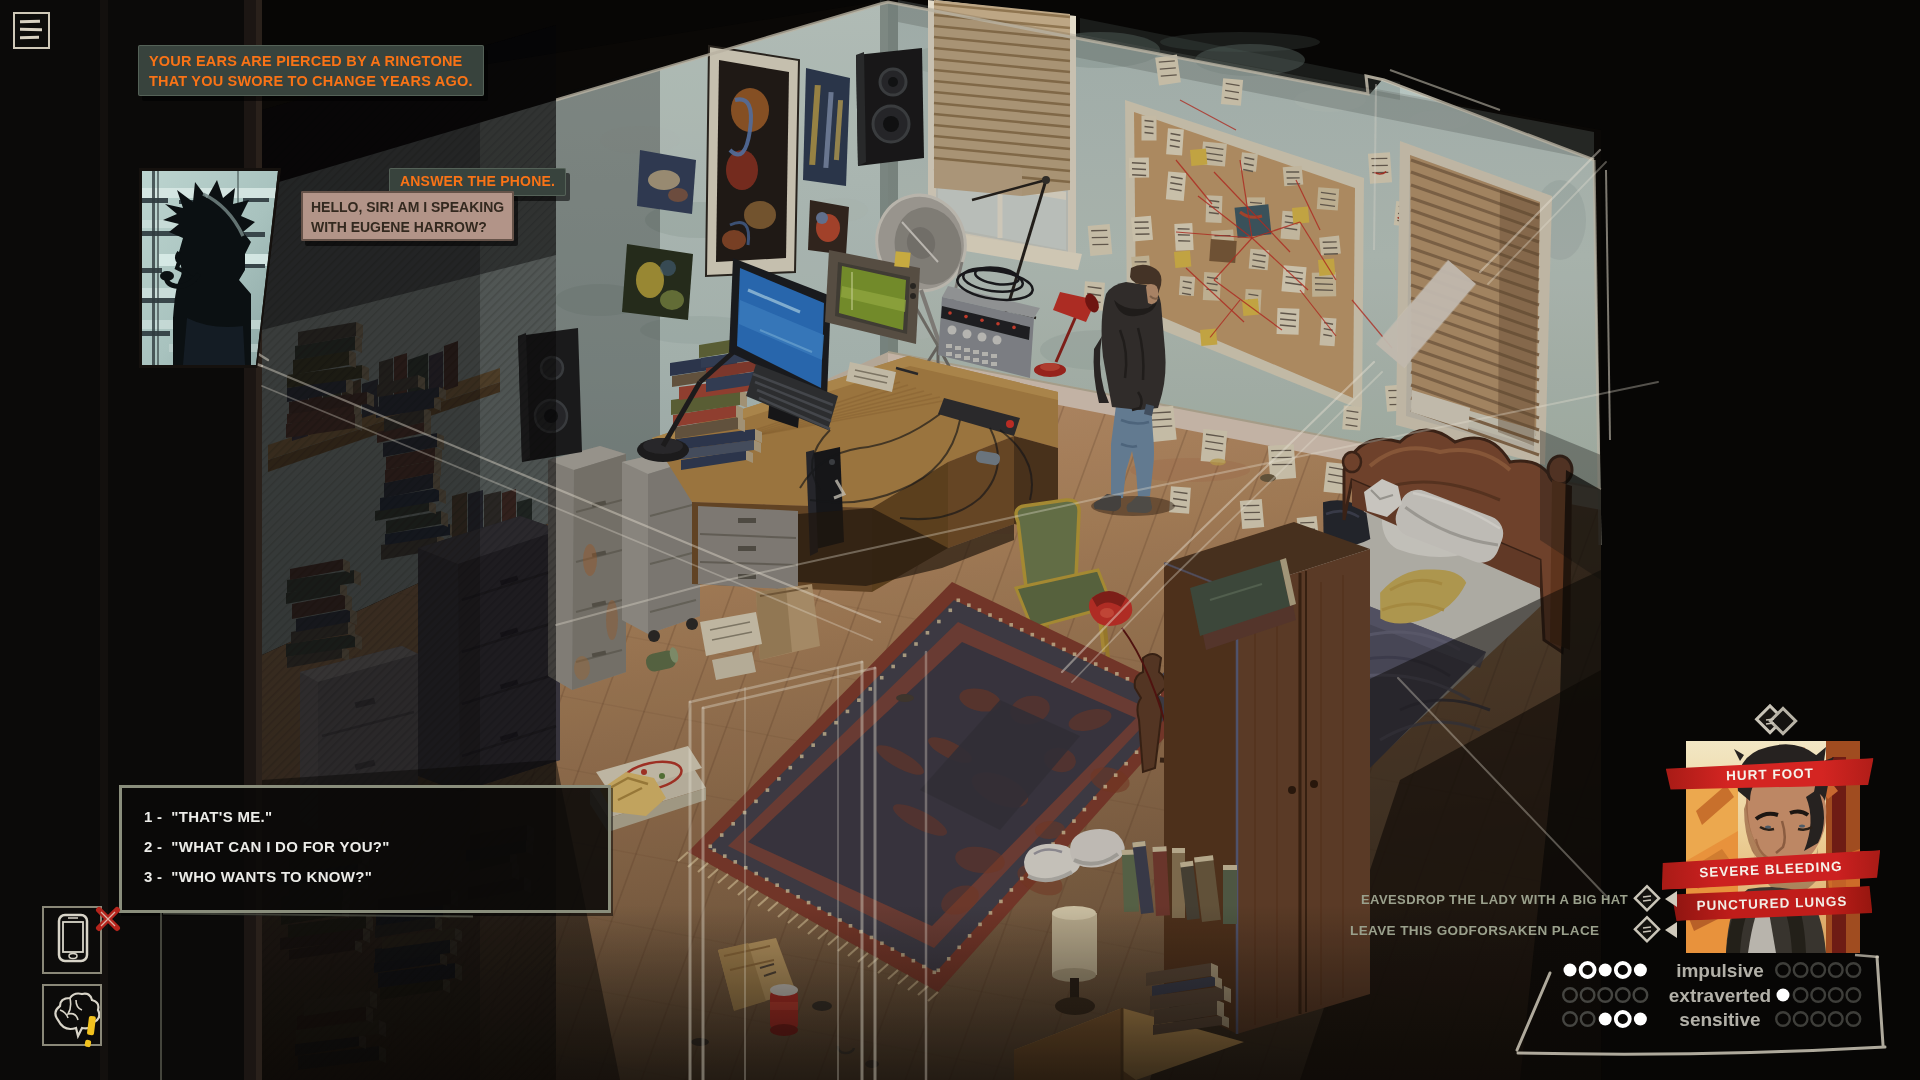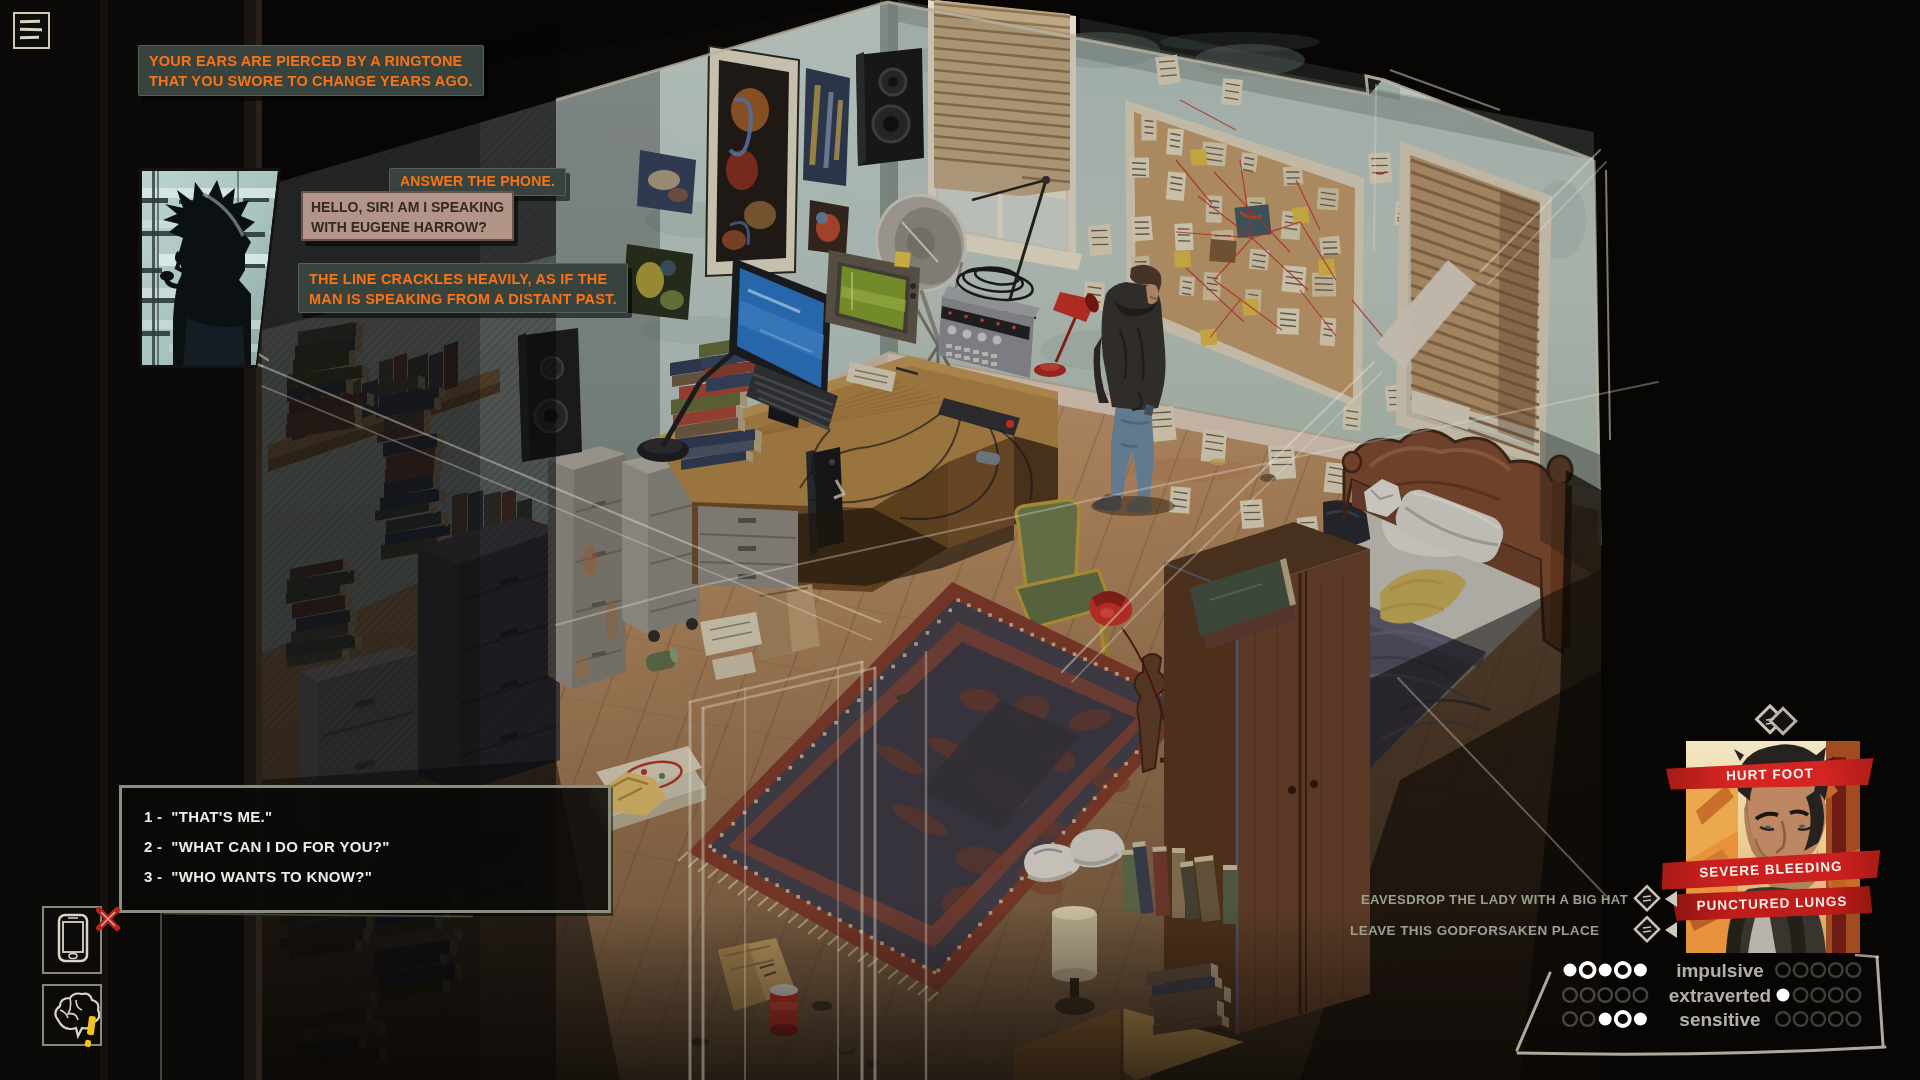--- a/index.html
+++ b/index.html
@@ -1281,21 +1281,20 @@
 <path d="M64,26 q26,12 40,42" stroke="#728482" stroke-width="3.5" fill="none" opacity="0.85"></path>
 <path d="M60,106 q-10,14 -24,12 q-10,-2 -8,-10" stroke="#0b1012" stroke-width="5" fill="none"></path>
 <ellipse cx="28" cy="108" rx="7" ry="5" fill="#0b1012"></ellipse>
 <path d="M48,150 q24,12 56,8 l2,39 l-62,0 Z" fill="#1a2430" opacity="0.6"></path>
 </g>
 <polygon points="139,3 142,0 118,200 117,197" fill="#15110e"></polygon>
 </svg></div>
 
 <div class="box" style="left:301px;top:191px;height:38px;padding:6px 10px;font-size:14px;line-height:20px;background:#b29488;color:#33291f;box-shadow:4px 5px 0 rgba(0,0,0,0.55), inset 0 0 0 2px rgba(40,30,22,0.55);white-space:nowrap;">HELLO, SIR! AM I SPEAKING<br>WITH EUGENE HARROW?</div>
 
-<div class="box" style="left:298px;top:263px;height:38px;padding:6px 11px;font-size:14.5px;line-height:20px;letter-spacing:0.2px;white-space:nowrap;">THE LINE CRACKLES HEAVILY, AS IF THE<br>MAN IS SPEAKING FROM A DISTANT PAST.</div>
 
 <div style="position:absolute;left:119px;top:785px;width:486px;height:122px;background:rgba(10,9,8,0.88);border:3px solid #8a8e7c;box-shadow:2px 3px 0 rgba(0,0,0,0.5);">
 
   <div style="position:absolute;left:22px;top:20px;font-size:15px;font-weight:bold;color:#ecece8;letter-spacing:0.3px;white-space:nowrap;">1 - &nbsp;"THAT'S ME."</div>
 
   <div style="position:absolute;left:22px;top:50px;font-size:15px;font-weight:bold;color:#ecece8;letter-spacing:0.3px;white-space:nowrap;">2 - &nbsp;"WHAT CAN I DO FOR YOU?"</div>
 
   <div style="position:absolute;left:22px;top:80px;font-size:15px;font-weight:bold;color:#ecece8;letter-spacing:0.3px;white-space:nowrap;">3 - &nbsp;"WHO WANTS TO KNOW?"</div>
 </div>
 

